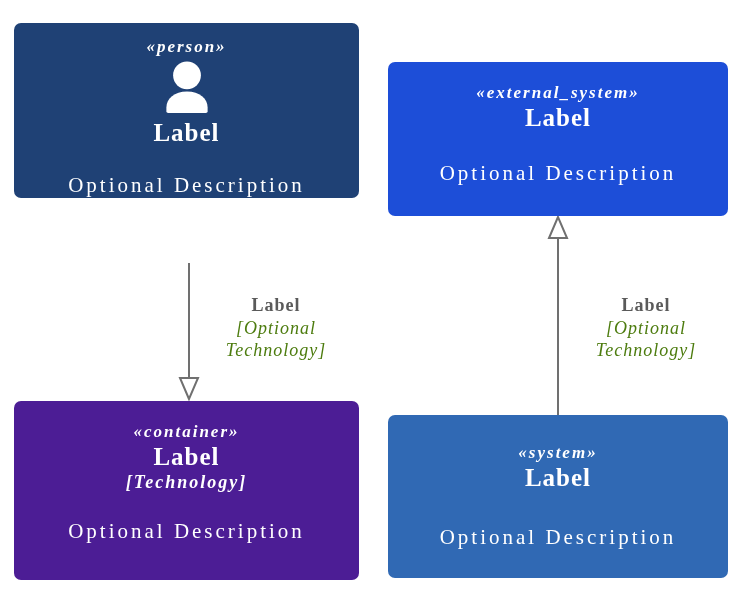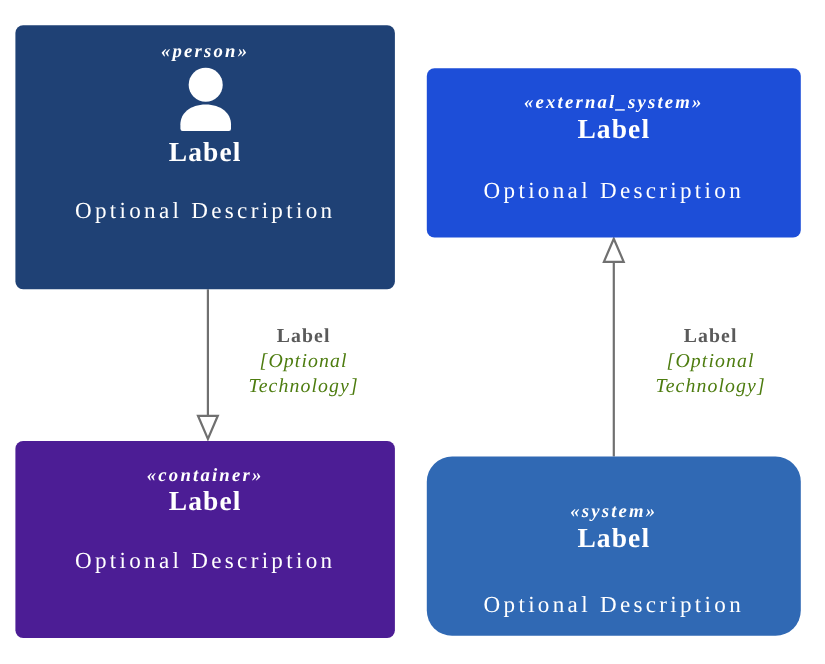--- a/index.html
+++ b/index.html
@@ -68,21 +68,21 @@
   .node .description {
     letter-spacing: 3px;
     white-space: nowrap;
   }
 
   
   #node-person {
     left: 14px;
     top: 23px;
     width: 345px;
-    height: 240px;
+    height: 175px;
     background: #1f4175;
     padding-top: 14px;
     align-items: center;
   }
   #node-person .stereotype { font-size: 17px; }
   #node-person .label { font-size: 25px; margin-top: 4px; }
   #node-person .description { font-size: 21px; margin-top: 26px; }
 
   .person-icon {
     width: 56px;
@@ -118,22 +118,21 @@
   #node-container .technology { font-size: 18px; margin-top: 1px; }
   #node-container .description { font-size: 21px; margin-top: 26px; }
 
   
   #node-system {
     left: 388px;
     top: 415px;
     width: 340px;
     height: 163px;
     background: #3069b4;
-    padding-top: 40px;
-    border-radius: 23px;
+    padding-top: 28px;
   }
   #node-system .stereotype { font-size: 17px; }
   #node-system .label { font-size: 25px; margin-top: 1px; }
   #node-system .description { font-size: 21px; margin-top: 33px; }
 
   
   .edge-label {
     position: absolute;
     text-align: center;
     line-height: 1.25;
@@ -194,20 +193,21 @@
 
   <div class="node" id="node-external-system">
     <div class="stereotype">«external_system»</div>
     <div class="label">Label</div>
     <div class="description">Optional Description</div>
   </div>
 
   <div class="node" id="node-container">
     <div class="stereotype">«container»</div>
     <div class="label">Label</div>
+    <div class="technology">[Technology]</div>
     <div class="description">Optional Description</div>
   </div>
 
   <div class="node" id="node-system">
     <div class="stereotype">«system»</div>
     <div class="label">Label</div>
     <div class="description">Optional Description</div>
   </div>
 
   <div class="edge-label" id="edge-label-person-container">

